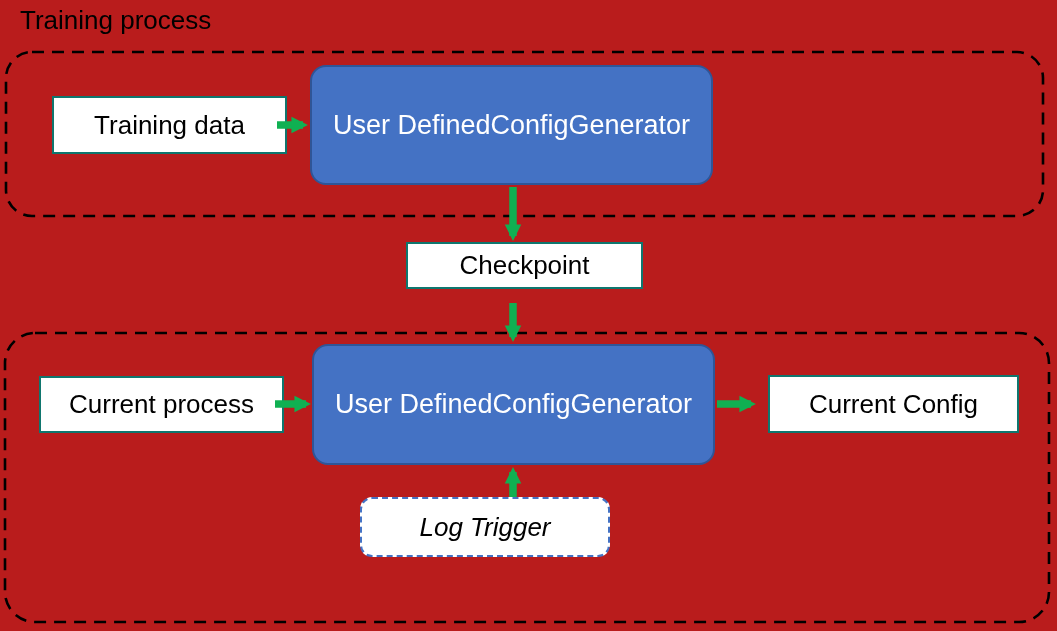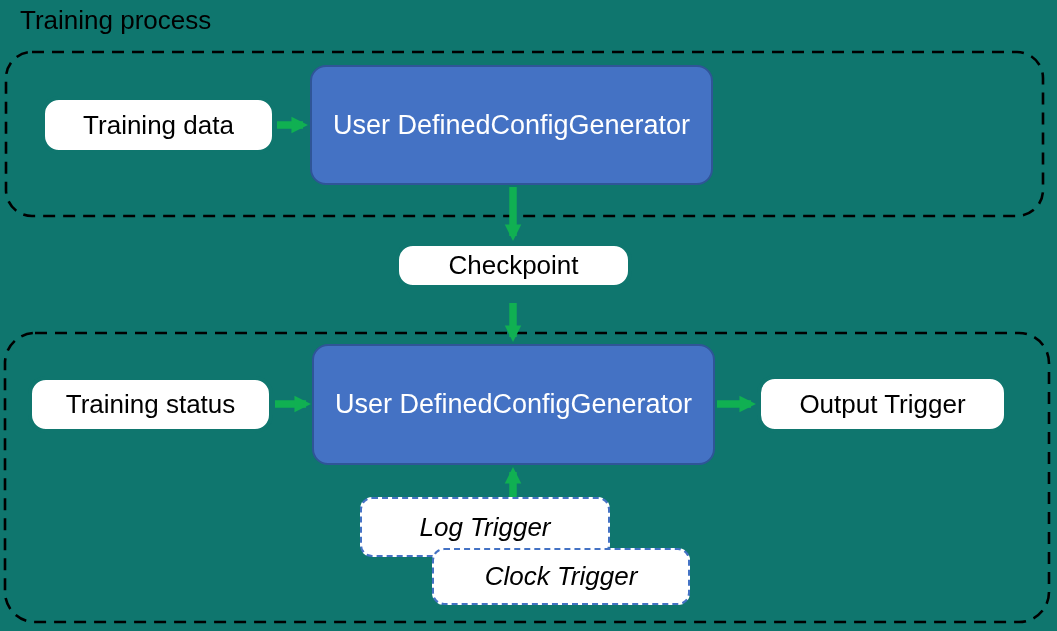--- a/index.html
+++ b/index.html
@@ -5,21 +5,21 @@
   html, body {
     margin: 0;
     padding: 0;
     background: #ffffff;
     font-family: "Liberation Sans", sans-serif;
   }
   #canvas {
     position: relative;
     width: 1057px;
     height: 631px;
-    background: #0f766e;
+    background: #b91c1c;
     overflow: hidden;
   }
   .layer {
     position: absolute;
     left: 0; top: 0;
     width: 1057px;
     height: 631px;
     pointer-events: none;
   }
   .section-title {
@@ -35,22 +35,23 @@
     align-items: center;
     justify-content: center;
     text-align: center;
     box-sizing: border-box;
     background: #ffffff;
     color: #000000;
     font-size: 26px;
     white-space: nowrap;
   }
   .node.outlined {
-    border: 4px solid #0f766e;
-    border-radius: 18px;
+    border: 2px solid #0f766e;
+    border-radius: 0;
+    margin-left: 11px;
   }
   .node.blue {
     background: #4472C4;
     border: 2px solid #2F5597;
     border-radius: 16px;
     color: #ffffff;
     font-size: 27px;
     line-height: 37px;
     flex-direction: row;
   }
@@ -85,32 +86,31 @@
 
   <div class="node outlined" id="training-data">Training data</div>
 
   <div class="node blue" id="generator-train">
     <span>User Defined</span>
     <span>ConfigGenerator</span>
   </div>
 
   <div class="node outlined" id="checkpoint">Checkpoint</div>
 
-  <div class="node outlined" id="current-status">Training status</div>
+  <div class="node outlined" id="current-status">Current process</div>
 
   <div class="node blue" id="generator-infer">
     <span>User Defined</span>
     <span>ConfigGenerator</span>
   </div>
 
-  <div class="node outlined" id="output-config">Output Trigger</div>
+  <div class="node outlined" id="output-config">Current Config</div>
 
   <div class="node trigger" id="log-trigger">Log Trigger</div>
 
-  <div class="node trigger" id="clock-trigger">Clock Trigger</div>
 
   <svg class="layer" viewBox="0 0 1057 631" xmlns="http://www.w3.org/2000/svg">
     <defs>
       <marker id="ah" viewBox="0 0 10 10" refX="7" refY="5" markerWidth="2.2" markerHeight="3" orient="auto">
         <path d="M0,0 L10,5 L0,10 z" fill="#10B052"></path>
       </marker>
     </defs>
     <line x1="277" y1="125" x2="303" y2="125" stroke="#10B052" stroke-width="7.5" marker-end="url(#ah)"></line>
     <line x1="513" y1="187" x2="513" y2="236" stroke="#10B052" stroke-width="7.5" marker-end="url(#ah)"></line>
     <line x1="513" y1="303" x2="513" y2="337" stroke="#10B052" stroke-width="7.5" marker-end="url(#ah)"></line>

